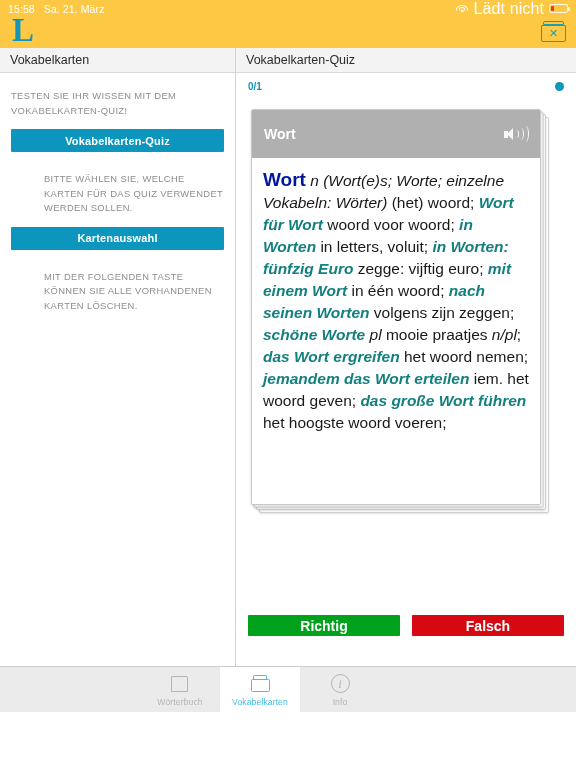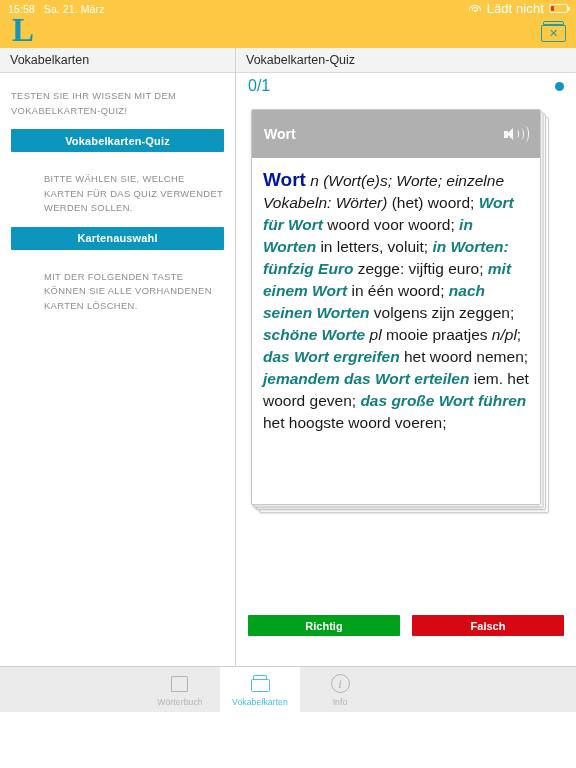--- a/index.html
+++ b/index.html
@@ -21,21 +21,21 @@
   .sb-date{ font-weight:400; }
   .sb-right{ margin-left:auto; display:flex; align-items:center; gap:5px; }
   .wifi-icon{ width:13px; height:10px; position:relative; }
   .wifi-icon i{
     position:absolute; border:1.4px solid #fff; border-bottom:none;
     border-radius:50% 50% 0 0 / 100% 100% 0 0; left:50%; transform:translateX(-50%);
   }
   .wifi-icon i:nth-child(1){ width:13px; height:6px; top:1px; }
   .wifi-icon i:nth-child(2){ width:7px; height:3.5px; top:3.5px; }
   .wifi-icon i:nth-child(3){ width:2.5px; height:2.5px; top:6.2px; background:#fff; border-radius:50%; border:none;}
-  .sb-batt-label{ font-size:13px; }
+  .sb-batt-label{ font-size:16px; }
   .battery{ width:19px; height:9px; border:1.1px solid rgba(255,255,255,.85); border-radius:2px; position:relative; }
   .battery::after{ content:""; position:absolute; right:-3px; top:2.4px; width:1.6px; height:4px;
      background:rgba(255,255,255,.85); border-radius:0 1px 1px 0;}
   .battery .lvl{ position:absolute; left:1px; top:1px; bottom:1px; width:3.4px; background:#e8352a; border-radius:1px; }
 
   
   .appbar{ height:31px; background:#fdc944; position:relative; }
   .logo-l{
     position:absolute; left:12px; top:-3px; font-family:"Liberation Serif", serif;
     font-size:33px; font-weight:700; color:#1596b9; line-height:1;
@@ -73,21 +73,21 @@
   }
   .hint.sp2{ margin-top:20px;margin-left:33px; }
   .btn-blue{
     display:block; width:100%; height:23px; background:#0d96bd; border:none;
     color:#fff; font-size:11px; font-weight:700; letter-spacing:.15px;
     font-family:"Liberation Sans", sans-serif; cursor:pointer; border-radius:1px;
   }
 
   
   .quiz-topbar{ height:26px; display:flex; align-items:center; padding:0 12px; }
-  .quiz-counter{ font-size:16px; font-weight:400; color:#0d96bd; }
+  .quiz-counter{ font-size:10px; font-weight:700; color:#0d96bd; }
   .quiz-dot{ margin-left:auto; width:9px; height:9px; border-radius:50%; background:#0d96bd; }
 
   .card-area{ position:relative; flex:1; }
   .card-stack{ position:absolute; left:15px; top:10px; width:294px; height:400px; }
   .stack-sheet{
     position:absolute; top:0; left:0; width:290px; height:396px;
     background:#fdfdfd; border:1px solid #cfcfcf; border-radius:2px;
     box-shadow:0 1px 2px rgba(0,0,0,.12);
   }
   .stack-sheet.s1{ transform:translate(8px,8px); }
@@ -126,21 +126,21 @@
     font-size:15.5px; line-height:22px; color:#191919;
   }
   .headword{ color:#00179e; font-weight:700; font-size:19px; }
   .gram{ font-style:italic; }
   .de{ color:#13807f; font-weight:700; font-style:italic; }
   .nl{ color:#191919; }
 
   
   .answers{ position:absolute; left:12px; right:12px; bottom:30px; display:flex; gap:12px; }
   .btn-ans{
-    flex:1; height:21px; border:none; color:#fff; font-size:11px; font-weight:700;
+    flex:1; height:21px; border:none; color:#fff; font-size:14px; font-weight:700;
     font-family:"Liberation Sans", sans-serif; cursor:pointer; border-radius:1px;
   }
   .btn-right{ background:#00a21c; }
   .btn-wrong{ background:#d60812; }
 
   
   .tabbar{
     position:absolute; left:0; right:0; bottom:0; height:46px;
     background:#ebebeb; border-top:1px solid #cdcdcd; display:flex;
   }

